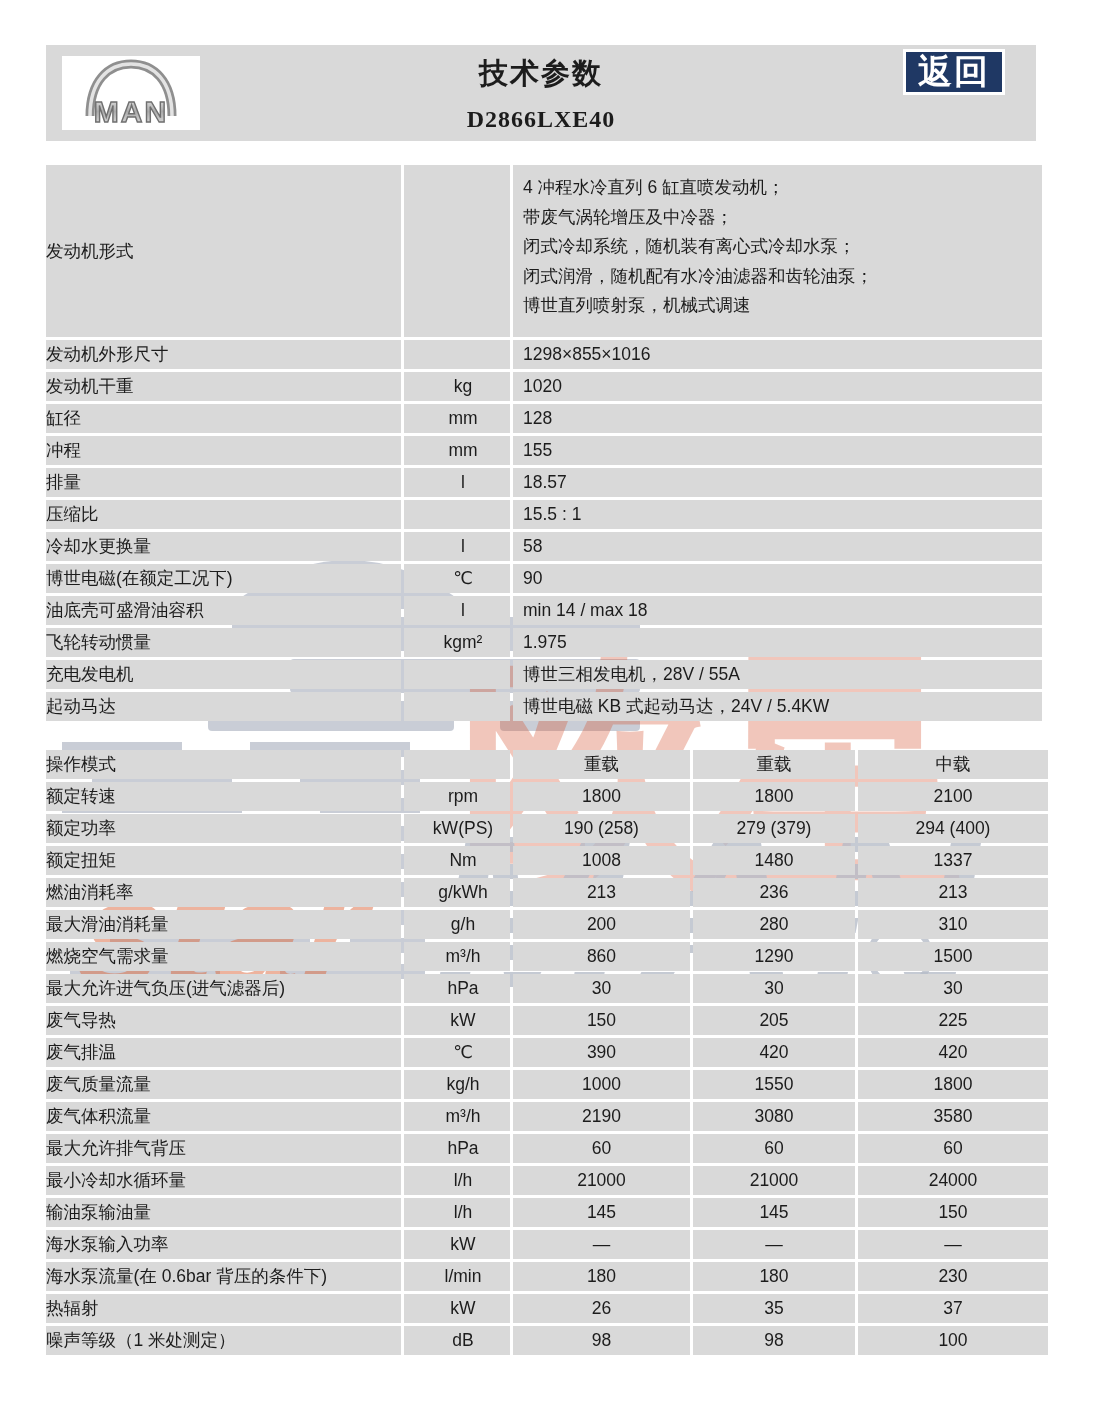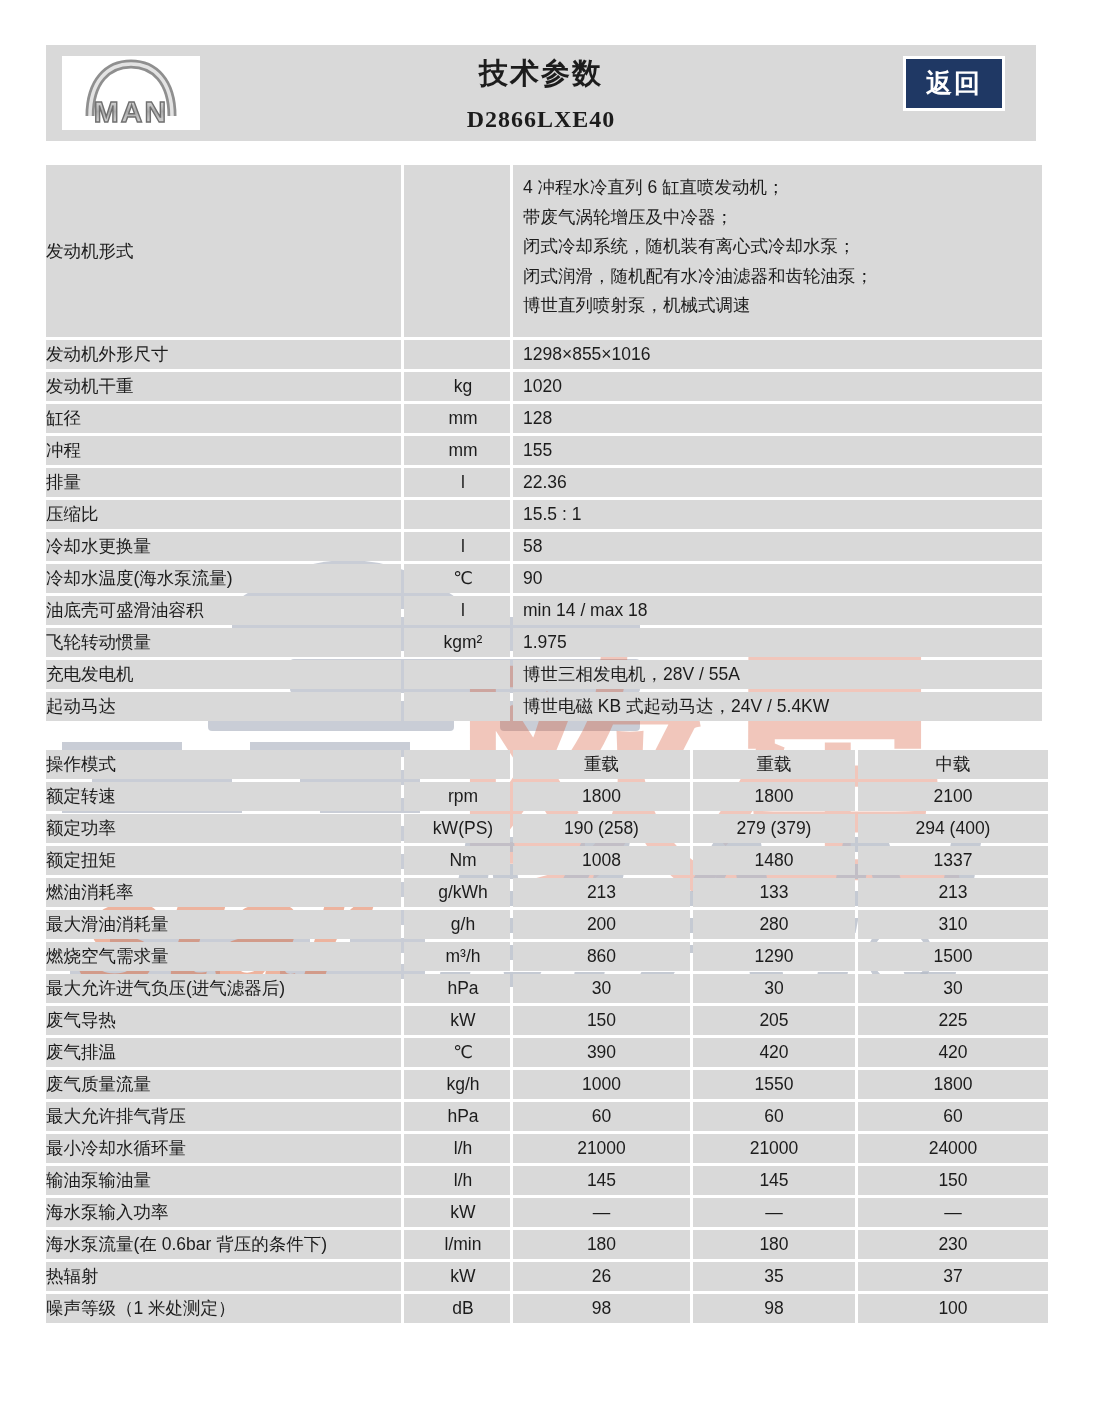--- a/index.html
+++ b/index.html
@@ -20,23 +20,23 @@
   .watermark{position:absolute;left:0;top:0;width:1098px;height:1401px;pointer-events:none;z-index:0;}
 
   
   .header-bar{position:absolute;left:46px;top:45px;width:990px;height:96px;
     background:var(--header-bg);z-index:2;}
   .logo-box{position:absolute;left:16px;top:11px;width:138px;height:74px;background:#ffffff;}
   .titles{position:absolute;left:0;top:0;width:100%;height:100%;
     display:flex;flex-direction:column;align-items:center;justify-content:center;gap:12px;}
   .page-title{font-size:29px;font-weight:bold;letter-spacing:2px;}
   .page-subtitle{font-family:"Liberation Serif","DejaVu Serif",serif;font-size:24px;font-weight:bold;letter-spacing:1px;}
-  .back-btn{position:absolute;right:31px;top:11px;width:102px;height:55px;
+  .back-btn{position:absolute;right:31px;top:4px;width:102px;height:46px;
     background:var(--navy);border:3px solid #ffffff;color:#ffffff;
-    font-size:26px;font-weight:bold;display:flex;align-items:center;justify-content:center;
+    font-size:34px;font-weight:bold;display:flex;align-items:center;justify-content:center;
     cursor:pointer;letter-spacing:2px;font-family:inherit;}
 
   
   .tables{position:absolute;left:43px;top:141px;width:996px;z-index:1;}
   table{border-collapse:separate;border-spacing:3px;table-layout:fixed;width:996px;}
   #engine-table{margin-top:21px;}
   #perf-table{margin-top:23px;}
   td,th{background:var(--cell-bg);height:29px;font-size:17.5px;font-weight:normal;
     vertical-align:middle;overflow:hidden;white-space:nowrap;}
   td.label{text-align:left;padding-left:0;}
@@ -147,34 +147,34 @@
             <td class="val-left">128</td>
           </tr>
           <tr>
             <td class="label">冲程</td>
             <td class="unit">mm</td>
             <td class="val-left">155</td>
           </tr>
           <tr>
             <td class="label">排量</td>
             <td class="unit">l</td>
-            <td class="val-left">22.36</td>
+            <td class="val-left">18.57</td>
           </tr>
           <tr>
             <td class="label">压缩比</td>
             <td class="unit"></td>
             <td class="val-left">15.5 : 1</td>
           </tr>
           <tr>
             <td class="label">冷却水更换量</td>
             <td class="unit">l</td>
             <td class="val-left">58</td>
           </tr>
           <tr>
-            <td class="label">冷却水温度(海水泵流量)</td>
+            <td class="label">博世电磁(在额定工况下)</td>
             <td class="unit">℃</td>
             <td class="val-left">90</td>
           </tr>
           <tr>
             <td class="label">油底壳可盛滑油容积</td>
             <td class="unit">l</td>
             <td class="val-left">min 14 / max 18</td>
           </tr>
           <tr>
             <td class="label">飞轮转动惯量</td>
@@ -228,21 +228,21 @@
             <td class="label">额定扭矩</td>
             <td class="unit">Nm</td>
             <td class="val-center">1008</td>
             <td class="val-center">1480</td>
             <td class="val-center">1337</td>
           </tr>
           <tr>
             <td class="label">燃油消耗率</td>
             <td class="unit">g/kWh</td>
             <td class="val-center">213</td>
-            <td class="val-center">133</td>
+            <td class="val-center">236</td>
             <td class="val-center">213</td>
           </tr>
           <tr>
             <td class="label">最大滑油消耗量</td>
             <td class="unit">g/h</td>
             <td class="val-center">200</td>
             <td class="val-center">280</td>
             <td class="val-center">310</td>
           </tr>
           <tr>
@@ -274,20 +274,27 @@
             <td class="val-center">420</td>
           </tr>
           <tr>
             <td class="label">废气质量流量</td>
             <td class="unit">kg/h</td>
             <td class="val-center">1000</td>
             <td class="val-center">1550</td>
             <td class="val-center">1800</td>
           </tr>
           <tr>
+            <td class="label">废气体积流量</td>
+            <td class="unit">m³/h</td>
+            <td class="val-center">2190</td>
+            <td class="val-center">3080</td>
+            <td class="val-center">3580</td>
+          </tr>
+          <tr>
             <td class="label">最大允许排气背压</td>
             <td class="unit">hPa</td>
             <td class="val-center">60</td>
             <td class="val-center">60</td>
             <td class="val-center">60</td>
           </tr>
           <tr>
             <td class="label">最小冷却水循环量</td>
             <td class="unit">l/h</td>
             <td class="val-center">21000</td>

